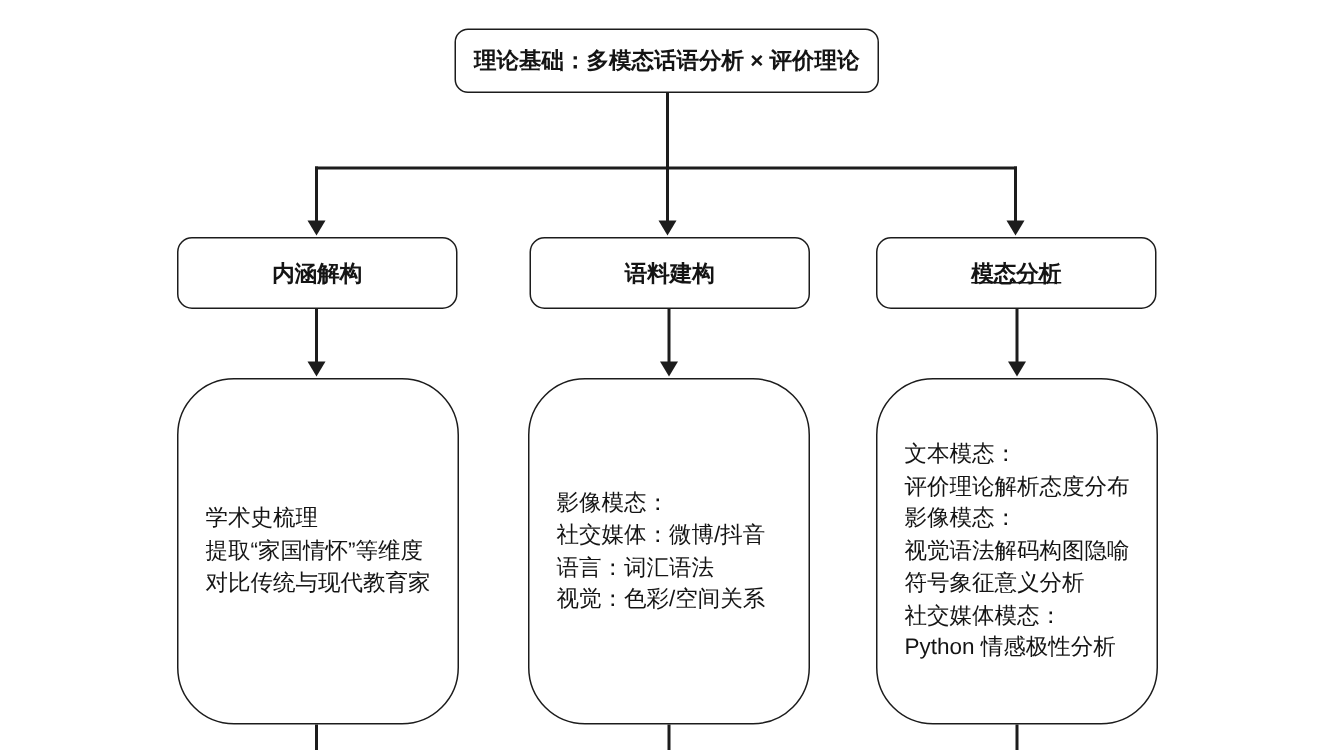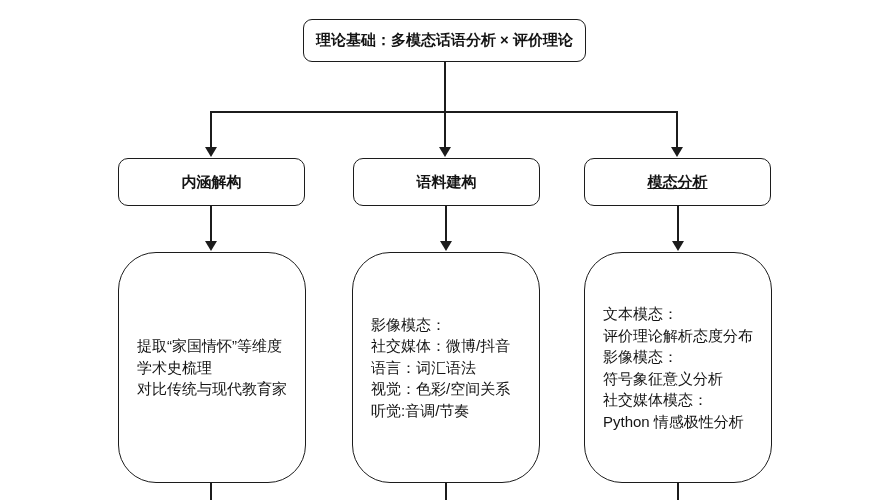--- a/index.html
+++ b/index.html
@@ -113,41 +113,41 @@
 
   <div class="vline" style="left:210px; top:206px; height:36px;"></div>
   <div class="arrow-down" style="left:205px; top:241px;"></div>
   <div class="vline" style="left:445px; top:206px; height:36px;"></div>
   <div class="arrow-down" style="left:440px; top:241px;"></div>
   <div class="vline" style="left:677px; top:206px; height:36px;"></div>
   <div class="arrow-down" style="left:672px; top:241px;"></div>
 
   <div class="node detail-node detail-left">
     <div class="details">
+      <div class="detail-line">学术史梳理</div>
       <div class="detail-line">提取“家国情怀”等维度</div>
-      <div class="detail-line">学术史梳理</div>
       <div class="detail-line">对比传统与现代教育家</div>
     </div>
   </div>
 
   <div class="node detail-node detail-center">
     <div class="details">
       <div class="detail-line">影像模态：</div>
       <div class="detail-line">社交媒体：微博/抖音</div>
       <div class="detail-line">语言：词汇语法</div>
       <div class="detail-line">视觉：色彩/空间关系</div>
-      <div class="detail-line">听觉:音调/节奏</div>
     </div>
   </div>
 
   <div class="node detail-node detail-right">
     <div class="details">
       <div class="detail-line">文本模态：</div>
       <div class="detail-line">评价理论解析态度分布</div>
       <div class="detail-line">影像模态：</div>
+      <div class="detail-line">视觉语法解码构图隐喻</div>
       <div class="detail-line">符号象征意义分析</div>
       <div class="detail-line">社交媒体模态：</div>
       <div class="detail-line">Python 情感极性分析</div>
     </div>
   </div>
 
   <div class="vline" style="left:210px; top:483px; height:17px;"></div>
   <div class="vline" style="left:445px; top:483px; height:17px;"></div>
   <div class="vline" style="left:677px; top:483px; height:17px;"></div>
 

